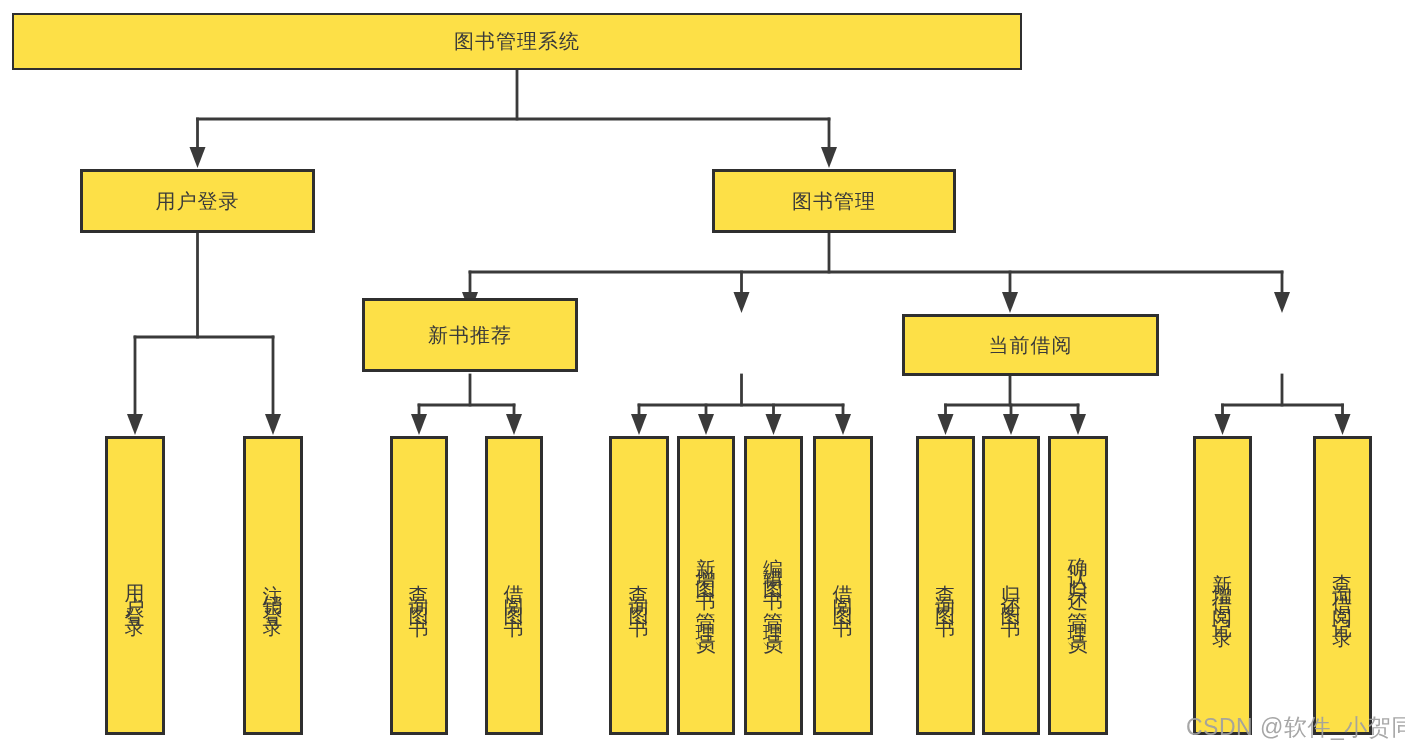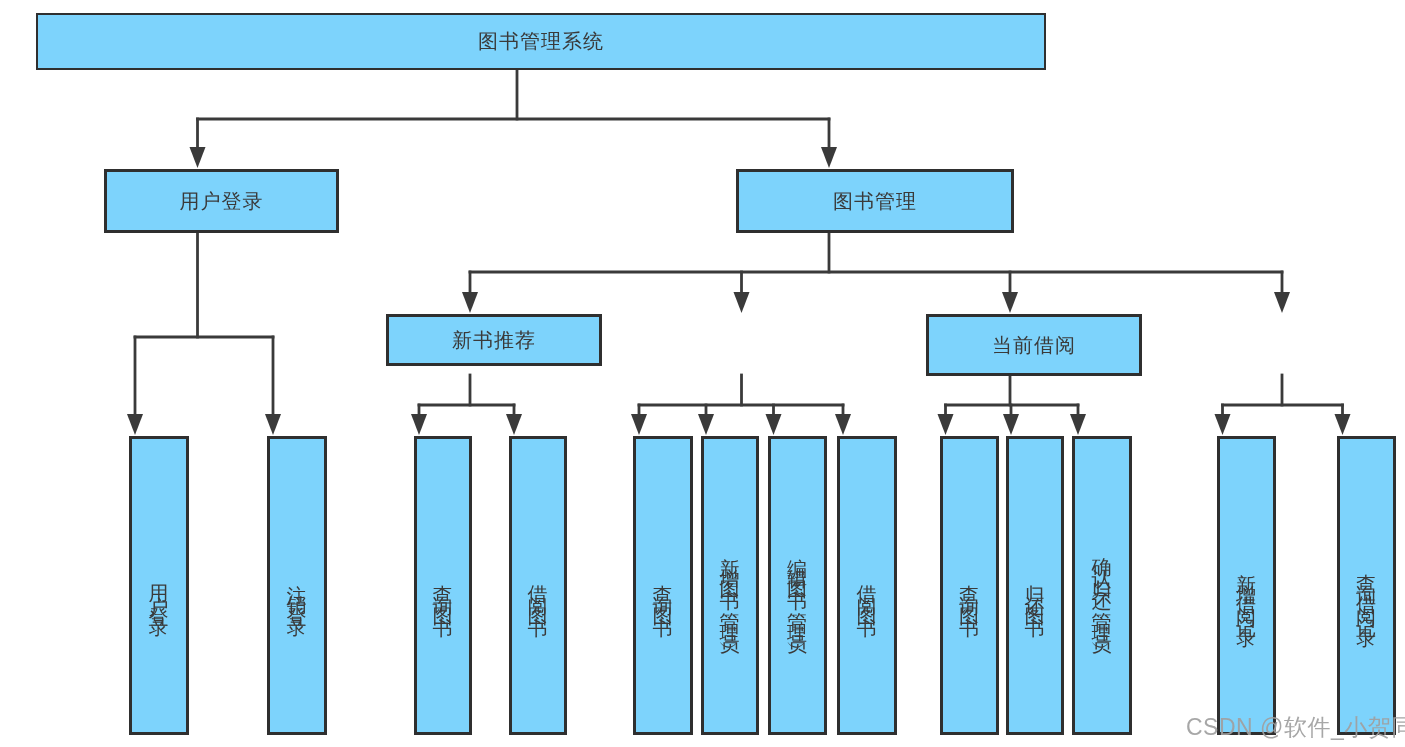--- a/index.html
+++ b/index.html
@@ -33,30 +33,29 @@
     fill: none;
     stroke-linecap: square;
   }
   .connectors polygon {
     fill: var(--line);
     stroke: none;
   }
   .node {
     position: absolute;
     box-sizing: border-box;
-    background: #7dd3fc;
+    background: #fde047;
     border: 3px solid var(--border);
     display: flex;
     align-items: center;
     justify-content: center;
     color: var(--text);
     font-size: 20px;
     letter-spacing: 1px;
     white-space: nowrap;
-    margin-left: 24px;
   }
   .node.root { border-width: 2.5px; }
   .leaf .vtext {
     writing-mode: vertical-rl;
     text-orientation: mixed;
     letter-spacing: 11px;
     margin-bottom: -11px;
     line-height: 1;
   }
   .watermark {
@@ -145,28 +144,28 @@
     </g>
   </svg>
 
   <div class="node root" style="left:12px; top:13px; width:1010px; height:57px;">
     <span>图书管理系统</span>
   </div>
 
   <div class="node" style="left:80px; top:169px; width:235px; height:64px;">
     <span>用户登录</span>
   </div>
-  <div class="node" style="left:712px; top:169px; width:278px; height:64px;">
+  <div class="node" style="left:712px; top:169px; width:244px; height:64px;">
     <span>图书管理</span>
   </div>
 
-  <div class="node" style="left:362px; top:314px; width:216px; height:52px;">
+  <div class="node" style="left:362px; top:298px; width:216px; height:74px;">
     <span>新书推荐</span>
   </div>
-  <div class="node" style="left:902px; top:314px; width:216px; height:62px;">
+  <div class="node" style="left:902px; top:314px; width:257px; height:62px;">
     <span>当前借阅</span>
   </div>
 
   <div class="node leaf" style="left:105px; top:436px; width:60px; height:299px;">
     <span class="vtext">用户登录</span>
   </div>
   <div class="node leaf" style="left:243px; top:436px; width:60px; height:299px;">
     <span class="vtext">注销登录</span>
   </div>
   <div class="node leaf" style="left:390px; top:436px; width:58px; height:299px;">

